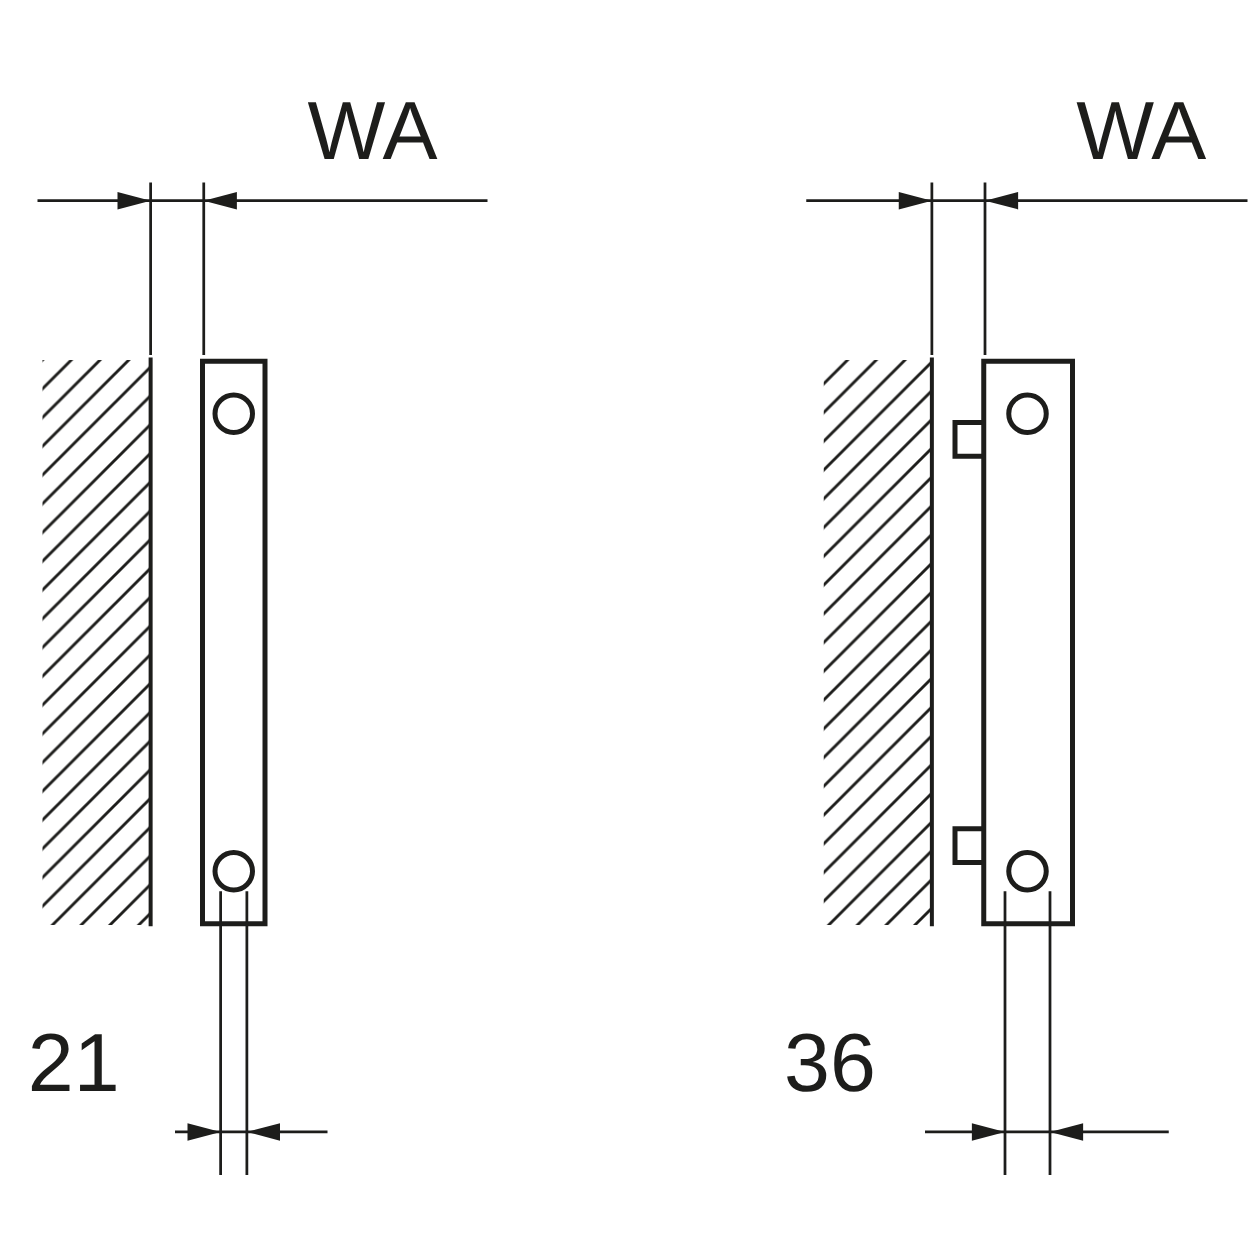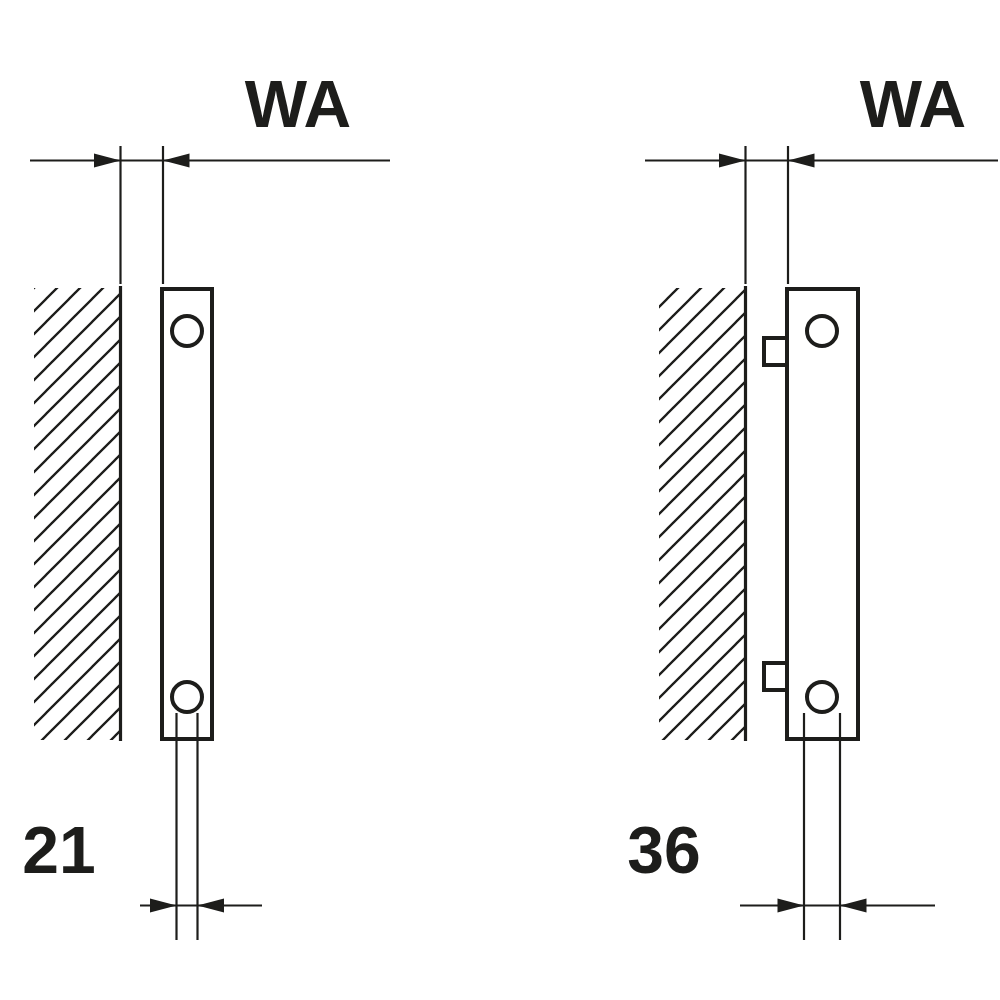--- a/index.html
+++ b/index.html
@@ -3,21 +3,21 @@
 <meta charset="utf-8">
 <style>
   html, body {
     margin: 0;
     padding: 0;
     width: 1000px;
     height: 1000px;
     background: #ffffff;
     overflow: hidden;
   }
-  .stage { width: 996px; height: 1000px; position: relative; font-weight: bold; }
+  .stage { width: 996px; height: 1000px; position: relative; }
   svg { display: block; }
   .ext, .dim { stroke: #1d1d1b; stroke-width: 2.2; fill: none; }
   .face { stroke: #1d1d1b; stroke-width: 3.2; fill: none; }
   .body { stroke: #1d1d1b; stroke-width: 4; fill: #ffffff; }
   .arrow { fill: #1d1d1b; stroke: none; }
   .dim-label {
     font-family: "Liberation Sans", "DejaVu Sans", sans-serif;
     font-size: 66px;
     fill: #1d1d1b;
     text-anchor: middle;

